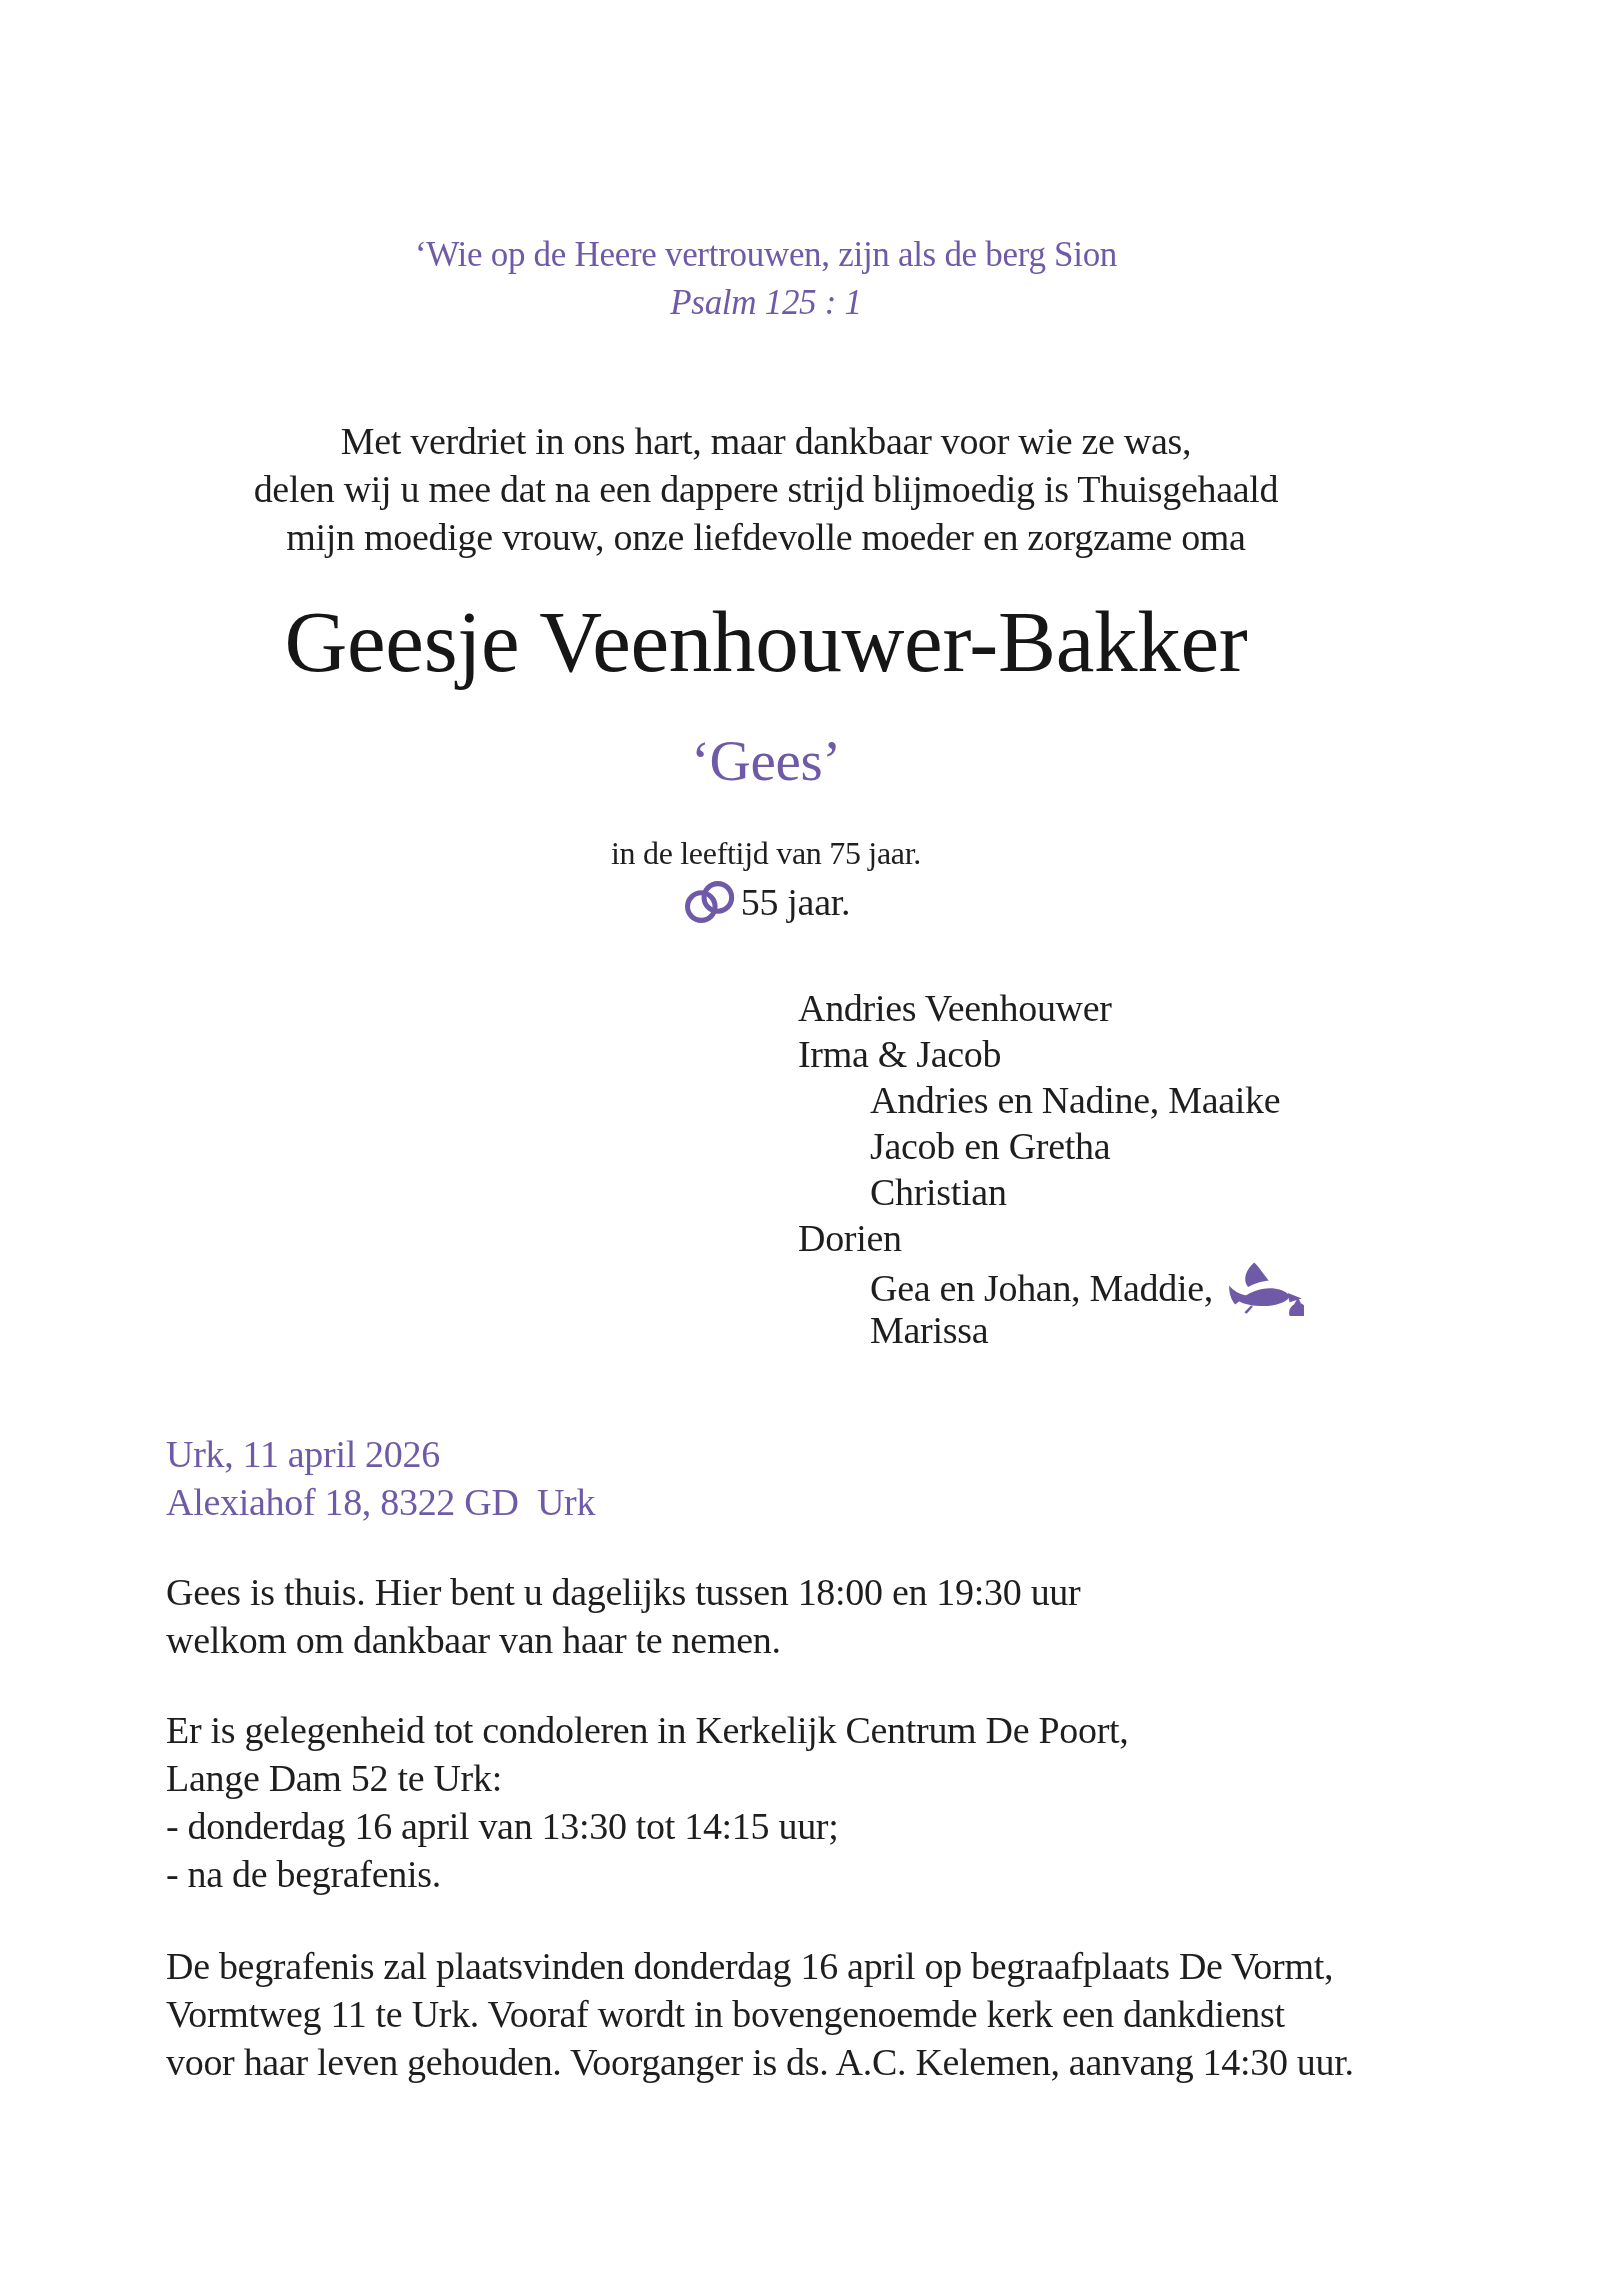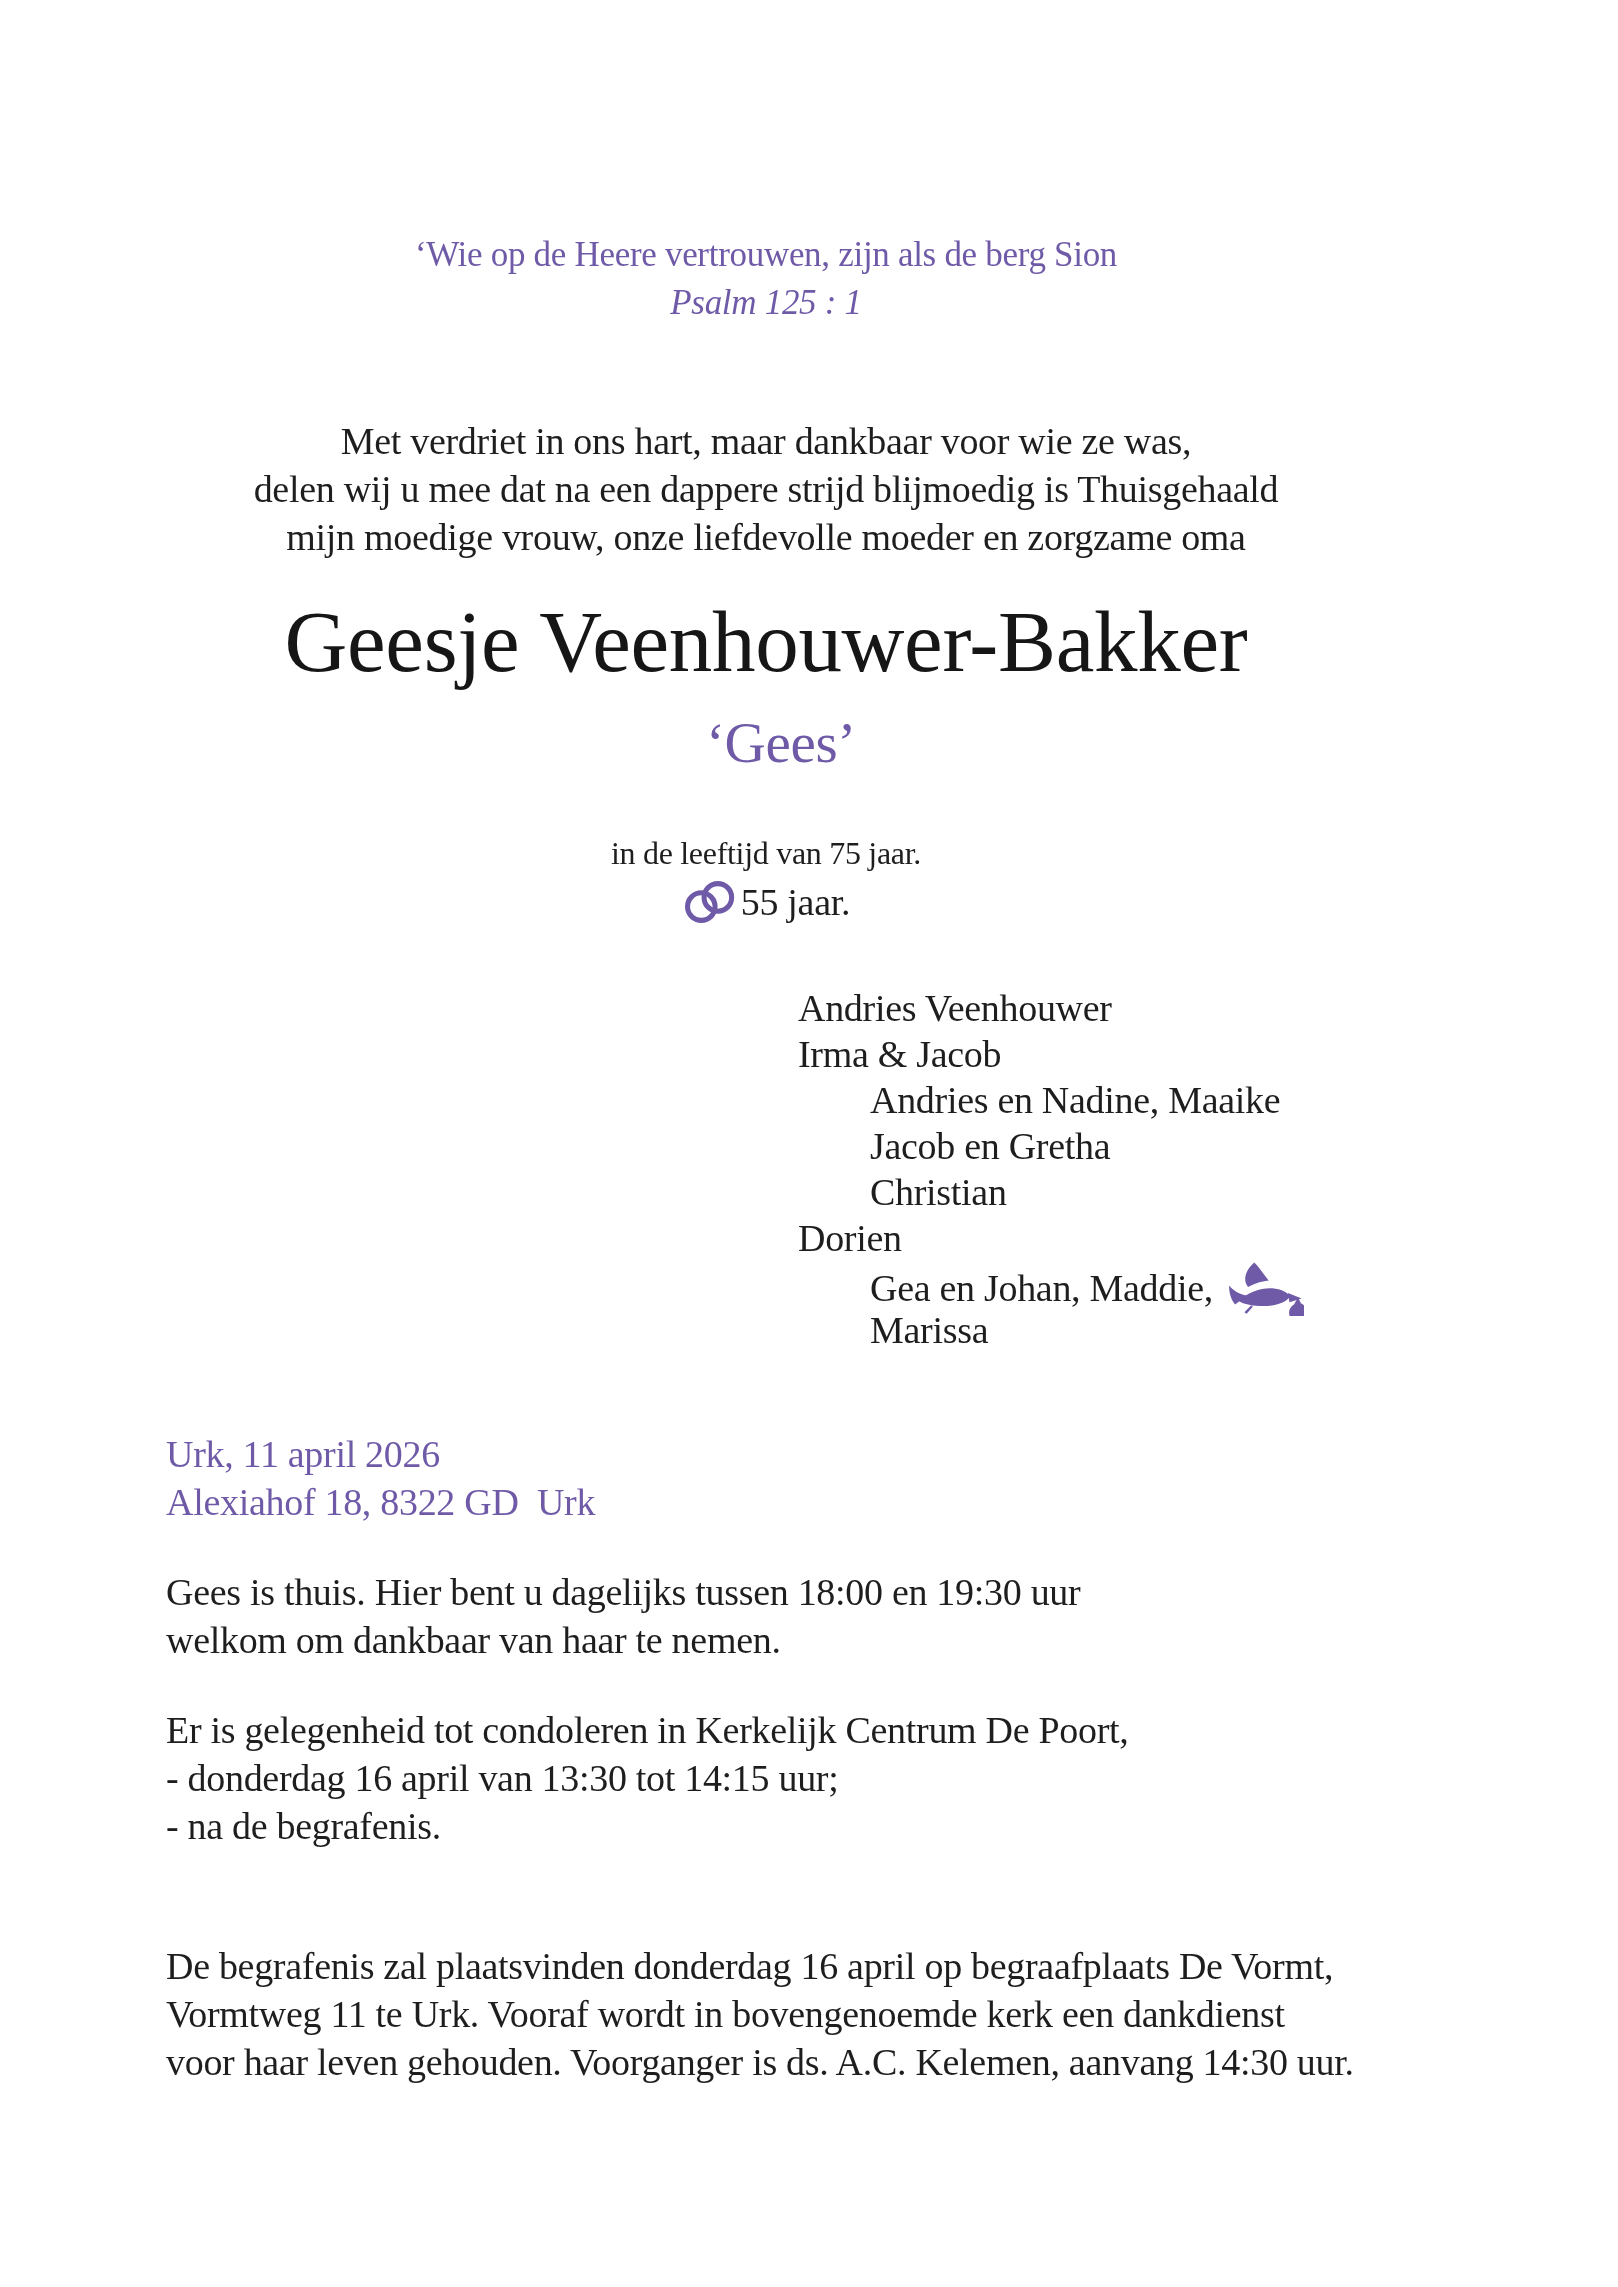--- a/index.html
+++ b/index.html
@@ -37,25 +37,24 @@
   }
 
   .deceased-name {
     top: 591px;
     font-size: 87px;
     line-height: 102px;
     color: #161616;
   }
 
   .nickname {
-    top: 709px;
+    top: 727px;
     font-size: 57px;
     line-height: 68px;
     color: var(--accent);
-    margin-left: 15px;
   }
 
   .age-line {
     top: 829px;
     font-size: 32px;
     line-height: 48px;
   }
 
   .marriage-row {
     top: 875px;
@@ -166,20 +165,21 @@
     <div class="prewrap">Alexiahof 18, 8322 GD  Urk</div>
   </div>
 
   <div class="leftcol body-block visiting">
     <div>Gees is thuis. Hier bent u dagelijks tussen 18:00 en 19:30 uur</div>
     <div>welkom om dankbaar van haar te nemen.</div>
   </div>
 
   <div class="leftcol body-block condolence">
     <div>Er is gelegenheid tot condoleren in Kerkelijk Centrum De Poort,</div>
+    <div>Lange Dam 52 te Urk:</div>
     <div>- donderdag 16 april van 13:30 tot 14:15 uur;</div>
     <div>- na de begrafenis.</div>
   </div>
 
   <div class="leftcol body-block funeral">
     <div>De begrafenis zal plaatsvinden donderdag 16 april op begraafplaats De Vormt,</div>
     <div>Vormtweg 11 te Urk. Vooraf wordt in bovengenoemde kerk een dankdienst</div>
     <div>voor haar leven gehouden. Voorganger is ds. A.C. Kelemen, aanvang 14:30 uur.</div>
   </div>
 

